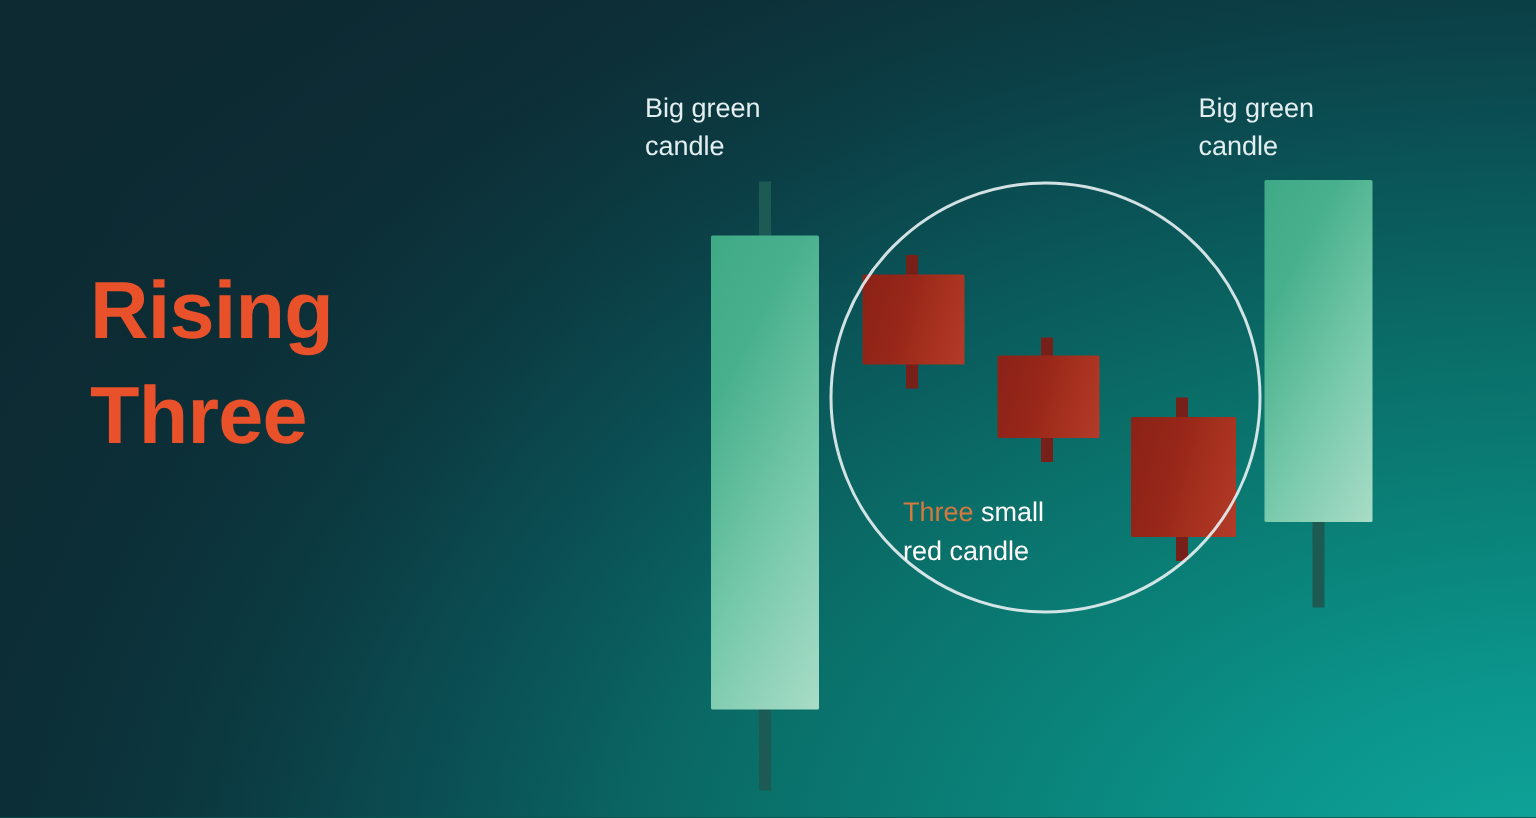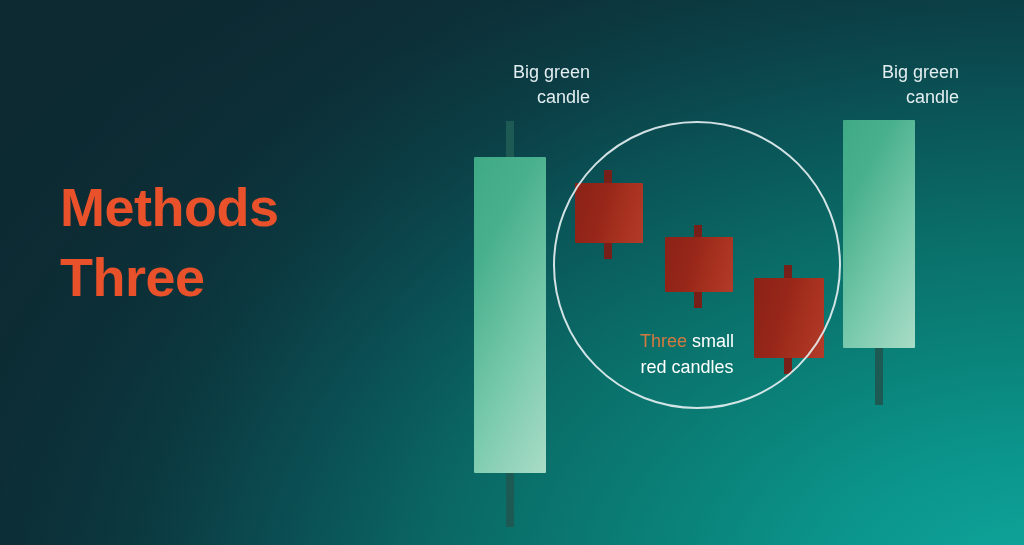--- a/index.html
+++ b/index.html
@@ -92,47 +92,47 @@
     position: absolute;
     border: 2px solid #e4eef0;
     border-radius: 50%;
     box-sizing: border-box;
     opacity: 0.92;
   }
 
   
   .candle-label {
     position: absolute;
-    text-align: right;
+    text-align: left;
     color: #e3eef0;
     font-size: 18px;
     line-height: 1.38;
   }
   #three-red-label {
     position: absolute;
     left: 602px;
     top: 328px;
     width: 170px;
-    text-align: center;
+    text-align: left;
     font-size: 18px;
     line-height: 1.45;
     color: #ffffff;
   }
   .accent-word { color: #d4793f; }
 </style>
 </head>
 <body>
 
 <div id="stage">
 
   <div id="bg-base"></div>
   <div id="bg-tint"></div>
 
   <div id="title-block">
-    <div class="title-line title-orange">Methods</div>
+    <div class="title-line title-orange">Rising</div>
     <div class="title-line title-orange">Three</div>
   </div>
 
   <div id="chart">
 
     <div class="candle">
       <div class="wick green-wick" style="left:506px; top:121px; width:8px; height:406px;"></div>
       <div class="body green-body" style="left:474px; top:157px; width:72px; height:316px;"></div>
     </div>
 
@@ -165,16 +165,16 @@
     <div>candle</div>
   </div>
 
   <div class="candle-label" style="left:799px; top:60px; width:160px;">
     <div>Big green</div>
     <div>candle</div>
   </div>
 
   <div id="three-red-label">
     <div><span class="accent-word">Three</span><span> small</span></div>
-    <div>red candles</div>
+    <div>red candle</div>
   </div>
 
 </div>
 
 </body></html>

